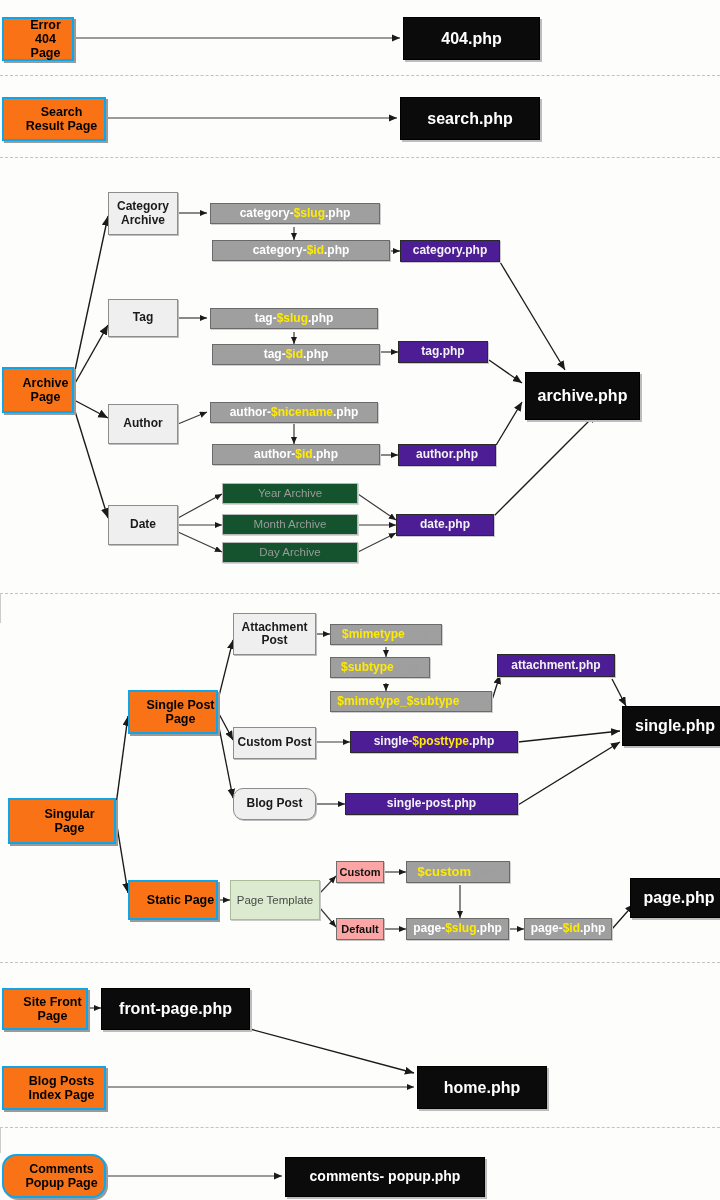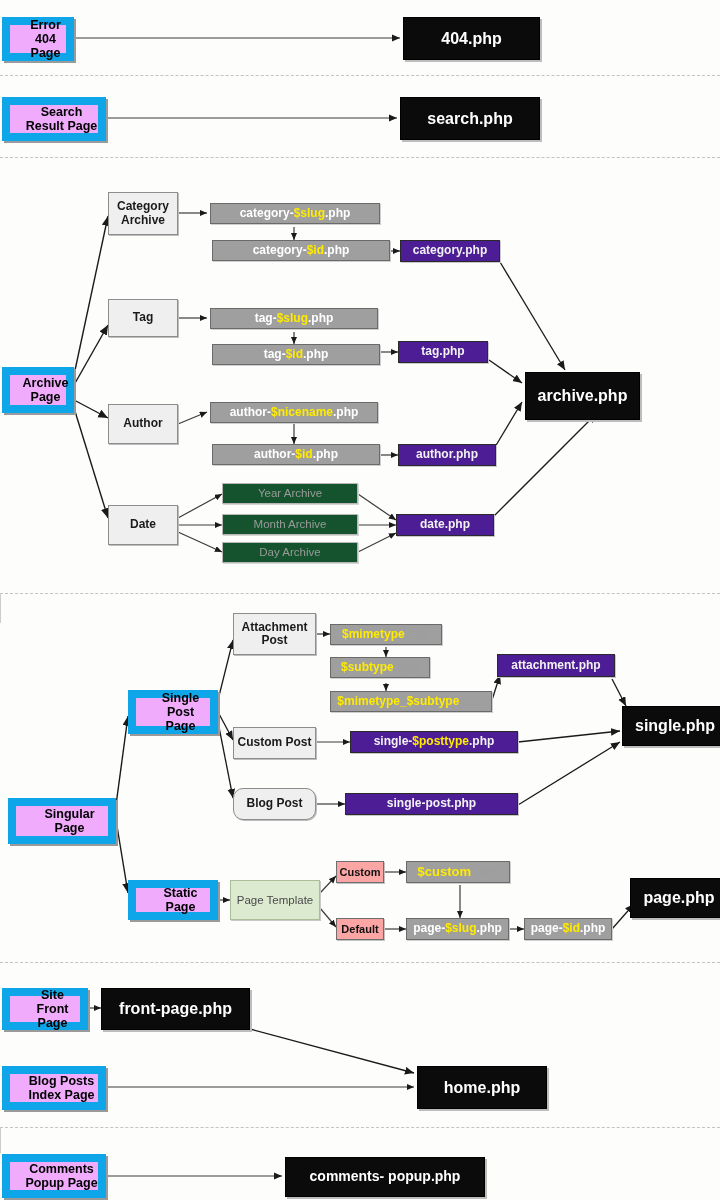--- a/index.html
+++ b/index.html
@@ -27,22 +27,22 @@
     display: flex;
     align-items: center;
     justify-content: center;
     text-align: center;
     line-height: 1.12;
     white-space: pre-line;
     z-index: 2;
   }
   
   .q {
-    background: #f0abfc;
-    border: 8px solid #0ea5e9;
+    background: #f97316;
+    border: 2px solid #0ea5e9;
     color: #000000;
     font-weight: bold;
     font-size: 12.5px;
     box-shadow: 2px 2px 0 #9a9a9a;
     padding-left: 15px;
   }
   
   .sub {
     background: #efefef;
     border: 1px solid #8d8d8d;
@@ -335,17 +335,17 @@
   <div class="node black" style="left:630px; top:878px; width:98px; height:40px;">page.php</div>
 
   <div class="node q" style="left:2px; top:988px; width:86px; height:42px;">Site Front
 Page</div>
   <div class="node q" style="left:2px; top:1066px; width:104px; height:44px;">Blog Posts
 Index Page</div>
 
   <div class="node black" style="left:101px; top:988px; width:149px; height:42px;">front-page.php</div>
   <div class="node black" style="left:417px; top:1066px; width:130px; height:43px;">home.php</div>
 
-  <div class="node q" style="left:2px; top:1154px; width:104px; height:44px;">Comments
+  <div class="node q" style="left:2px; top:1154px; width:104px; height:44px;border-radius:14px;">Comments
 Popup Page</div>
   <div class="node black sm" style="left:285px; top:1157px; width:200px; height:40px;">comments- popup.php</div>
 
 </div>
 
 </body></html>

